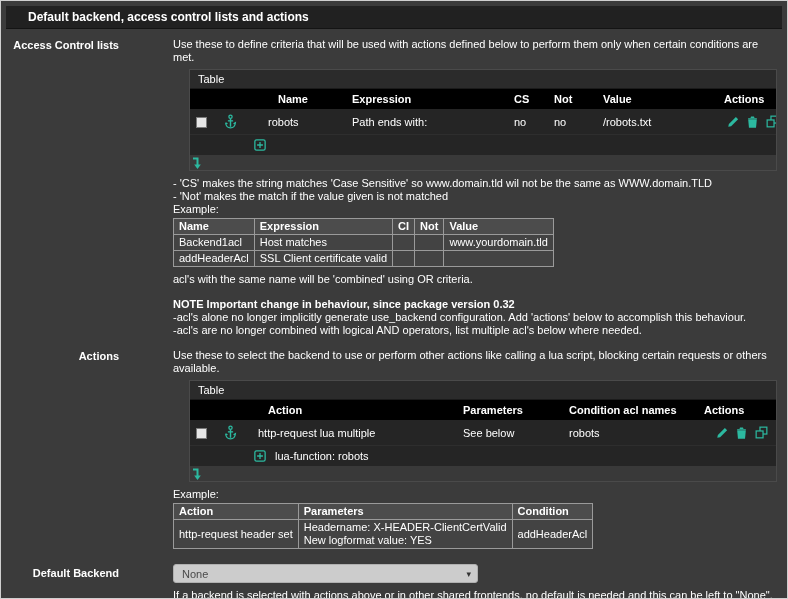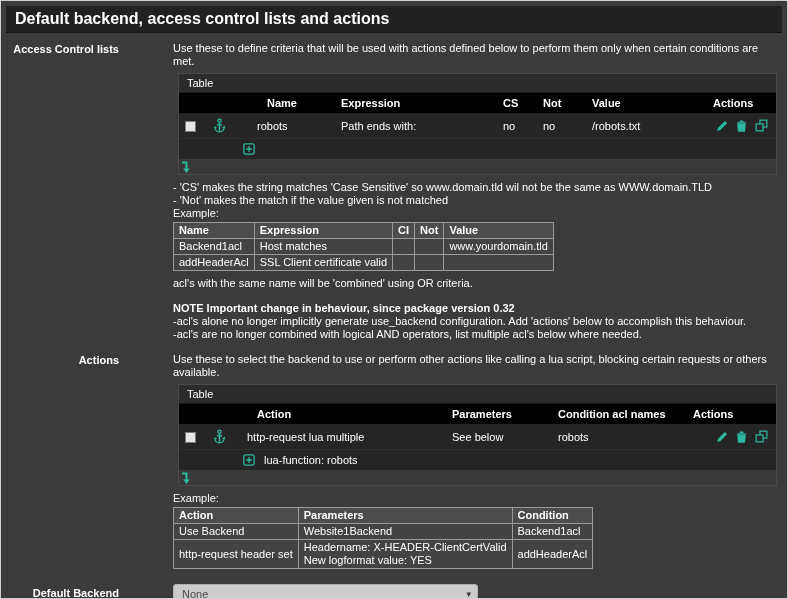--- a/index.html
+++ b/index.html
@@ -11,36 +11,36 @@
     font-family:"Liberation Sans", sans-serif;
     color:#ffffff;
     overflow:hidden;
     font-size:11px;
   }
   .titlebar {
     margin:5px 5px 0 5px;
     background:#212121;
     border-bottom:1px solid #141414;
     font-weight:bold;
-    font-size:16px;
-    padding:4px 8px 4px 9px;
+    font-size:12px;
+    padding:4px 8px 4px 22px;
   }
   .content { padding:9px 10px 0 0; }
   .form-row { display:flex; margin-bottom:10px;gap:44px; }
   .form-row.actions-row { margin-top:12px; }
   .form-label {
     flex:0 0 128px; width:128px;
     text-align:right; padding-right:10px;
     font-weight:bold; padding-top:1px;
   }
   .form-content { flex:1; min-width:0; }
   .helptext { line-height:13px; }
 
   
-  .panel { margin:5px 0 6px 5px; border:1px solid #4a4a4a; background:#84cc16; }
+  .panel { margin:5px 0 6px 16px; border:1px solid #4a4a4a; background:#84cc16; }
   .panel-title { background:#2b2b2b; padding:3px 8px; border-bottom:1px solid #1b1b1b; }
   table.main { width:100%; border-collapse:collapse; table-layout:fixed; }
   table.main thead tr { background:#000; }
   table.main th { font-weight:bold; text-align:left; padding:4px 6px; overflow:hidden; white-space:nowrap; }
   table.main td { padding:5px 6px; overflow:hidden; white-space:nowrap; vertical-align:middle; }
   table.main tr.datarow, table.main tr.subrow { background:#252525; }
   table.main tr.subrow td { border-top:1px solid #2e2e2e; padding-top:3px; padding-bottom:4px; }
   th.col-actions { text-align:center; }
   td.cell-actions { text-align:right; padding-right:10px; }
   .panel-footer { background:#393939; padding:1px 0 1px 2px; height:15px; }
@@ -311,25 +311,20 @@
       <table class="example">
         <thead>
           <tr>
             <th style="min-width:100px">Action</th>
             <th style="min-width:175px">Parameters</th>
             <th style="min-width:66px">Condition</th>
           </tr>
         </thead>
         <tbody>
           <tr>
-            <td>Use Backend</td>
-            <td>Website1Backend</td>
-            <td>Backend1acl</td>
-          </tr>
-          <tr>
             <td>http-request header set</td>
             <td>
               <div>Headername: X-HEADER-ClientCertValid</div>
               <div>New logformat value: YES</div>
             </td>
             <td>addHeaderAcl</td>
           </tr>
         </tbody>
       </table>
     </div>

